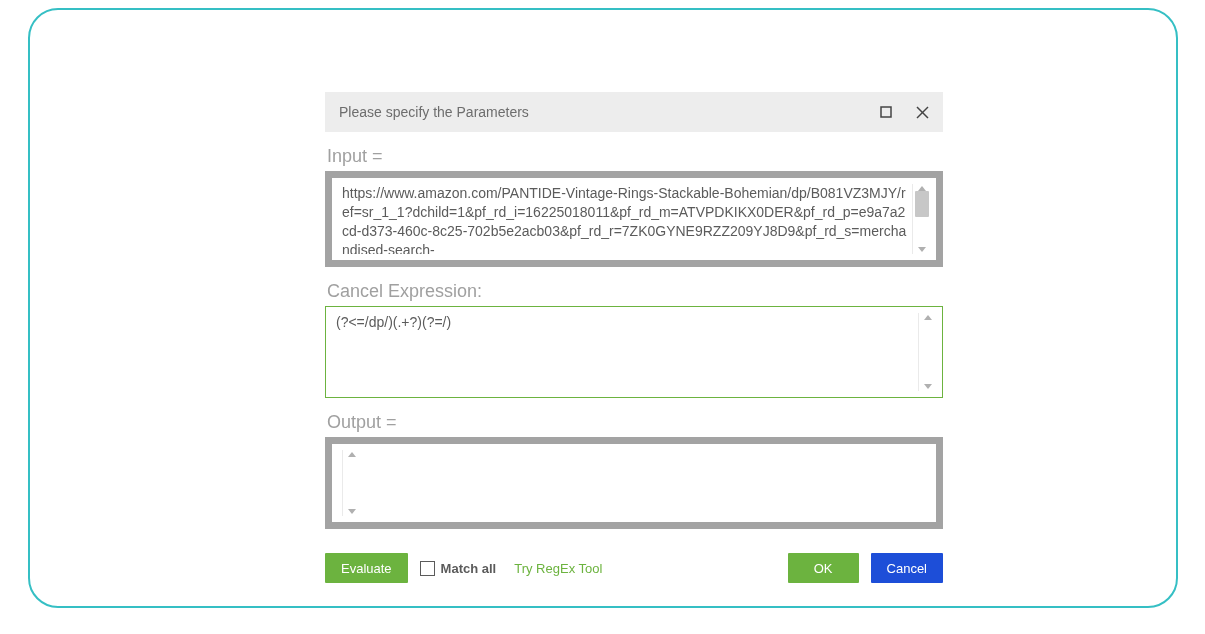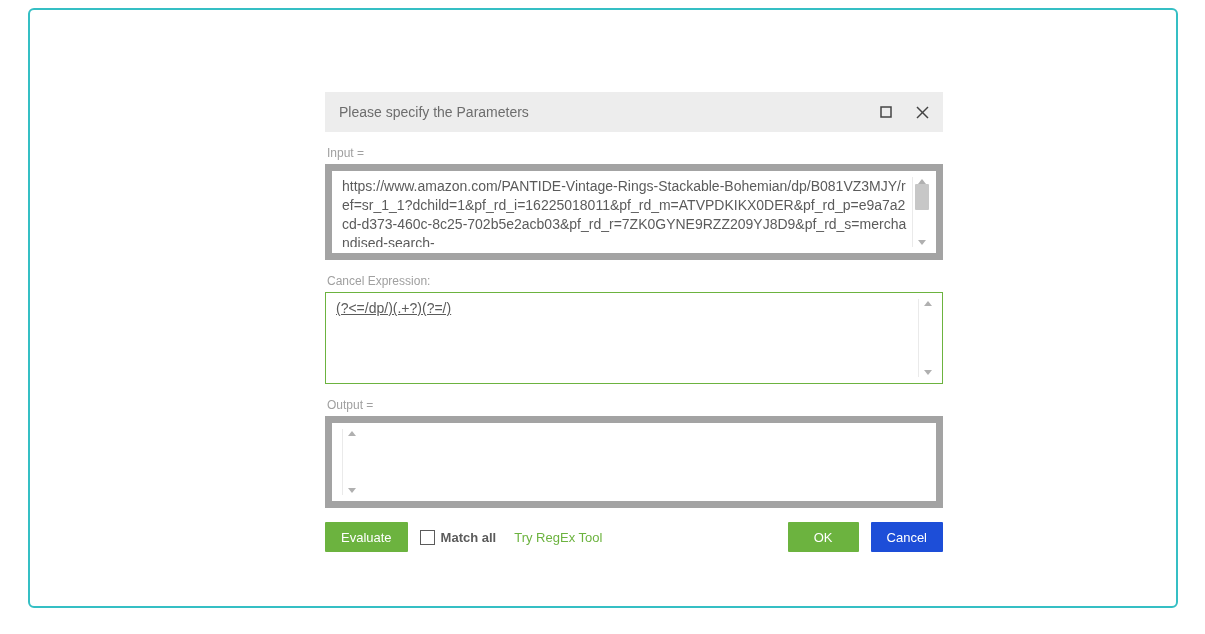--- a/index.html
+++ b/index.html
@@ -12,21 +12,21 @@
     height: 634px;
     position: relative;
   }
   .outer-frame {
     position: absolute;
     left: 28px;
     top: 8px;
     width: 1150px;
     height: 600px;
     border: 2px solid #35bfc4;
-    border-radius: 6px;
+    border-radius: 30px;
     background: #ffffff;
   }
   .dialog {
     position: absolute;
     left: 295px;
     top: 82px;
     width: 618px;
   }
   .titlebar {
     background: #ededed;
@@ -42,21 +42,21 @@
     width: 14px;
     height: 14px;
     margin-left: 22px;
     color: #444;
     display:flex;
     align-items:center;
     justify-content:center;
     cursor: pointer;
   }
   .field-label {
-    font-size: 12px;
+    font-size: 18px;
     color: #a0a0a0;
     margin: 14px 0 4px 2px;
   }
   .textbox {
     width: 100%;
     border: 7px solid #a3a3a3;
     background: #ffffff;
     font-size: 14px;
     color: #5b5b5b;
     padding: 6px 6px 6px 10px;
@@ -66,21 +66,20 @@
   .textbox-content {
     flex: 1;
     line-height: 1.35;
     word-break: break-all;
     overflow: hidden;
   }
   .textbox.input-box { height: 96px; }
   .textbox.regex-box {
     border: 1px solid #6cb33f;
     height: 92px;
-    text-decoration: underline;
   }
   .textbox.output-box { height: 92px; }
   .scroll-rail {
     width: 18px;
     border-left: 1px solid #eaeaea;
     display: flex;
     flex-direction: column;
     align-items: center;
     justify-content: space-between;
     padding: 2px 0;
@@ -93,21 +92,21 @@
   }
   .scroll-arrow.up { border-bottom: 5px solid #b0b0b0; }
   .scroll-arrow.down { border-top: 5px solid #b0b0b0; }
   .scroll-thumb {
     width: 14px;
     background: #c7c7c7;
     border-radius: 1px;
   }
   .input-box .scroll-thumb { height: 26px; }
   .footer {
-    margin-top: 14px;
+    margin-top: 24px;
     display: flex;
     align-items: center;
     gap: 12px;
   }
   .btn {
     height: 30px;
     padding: 0 16px;
     border: none;
     font-size: 13px;
     color: #fff;

